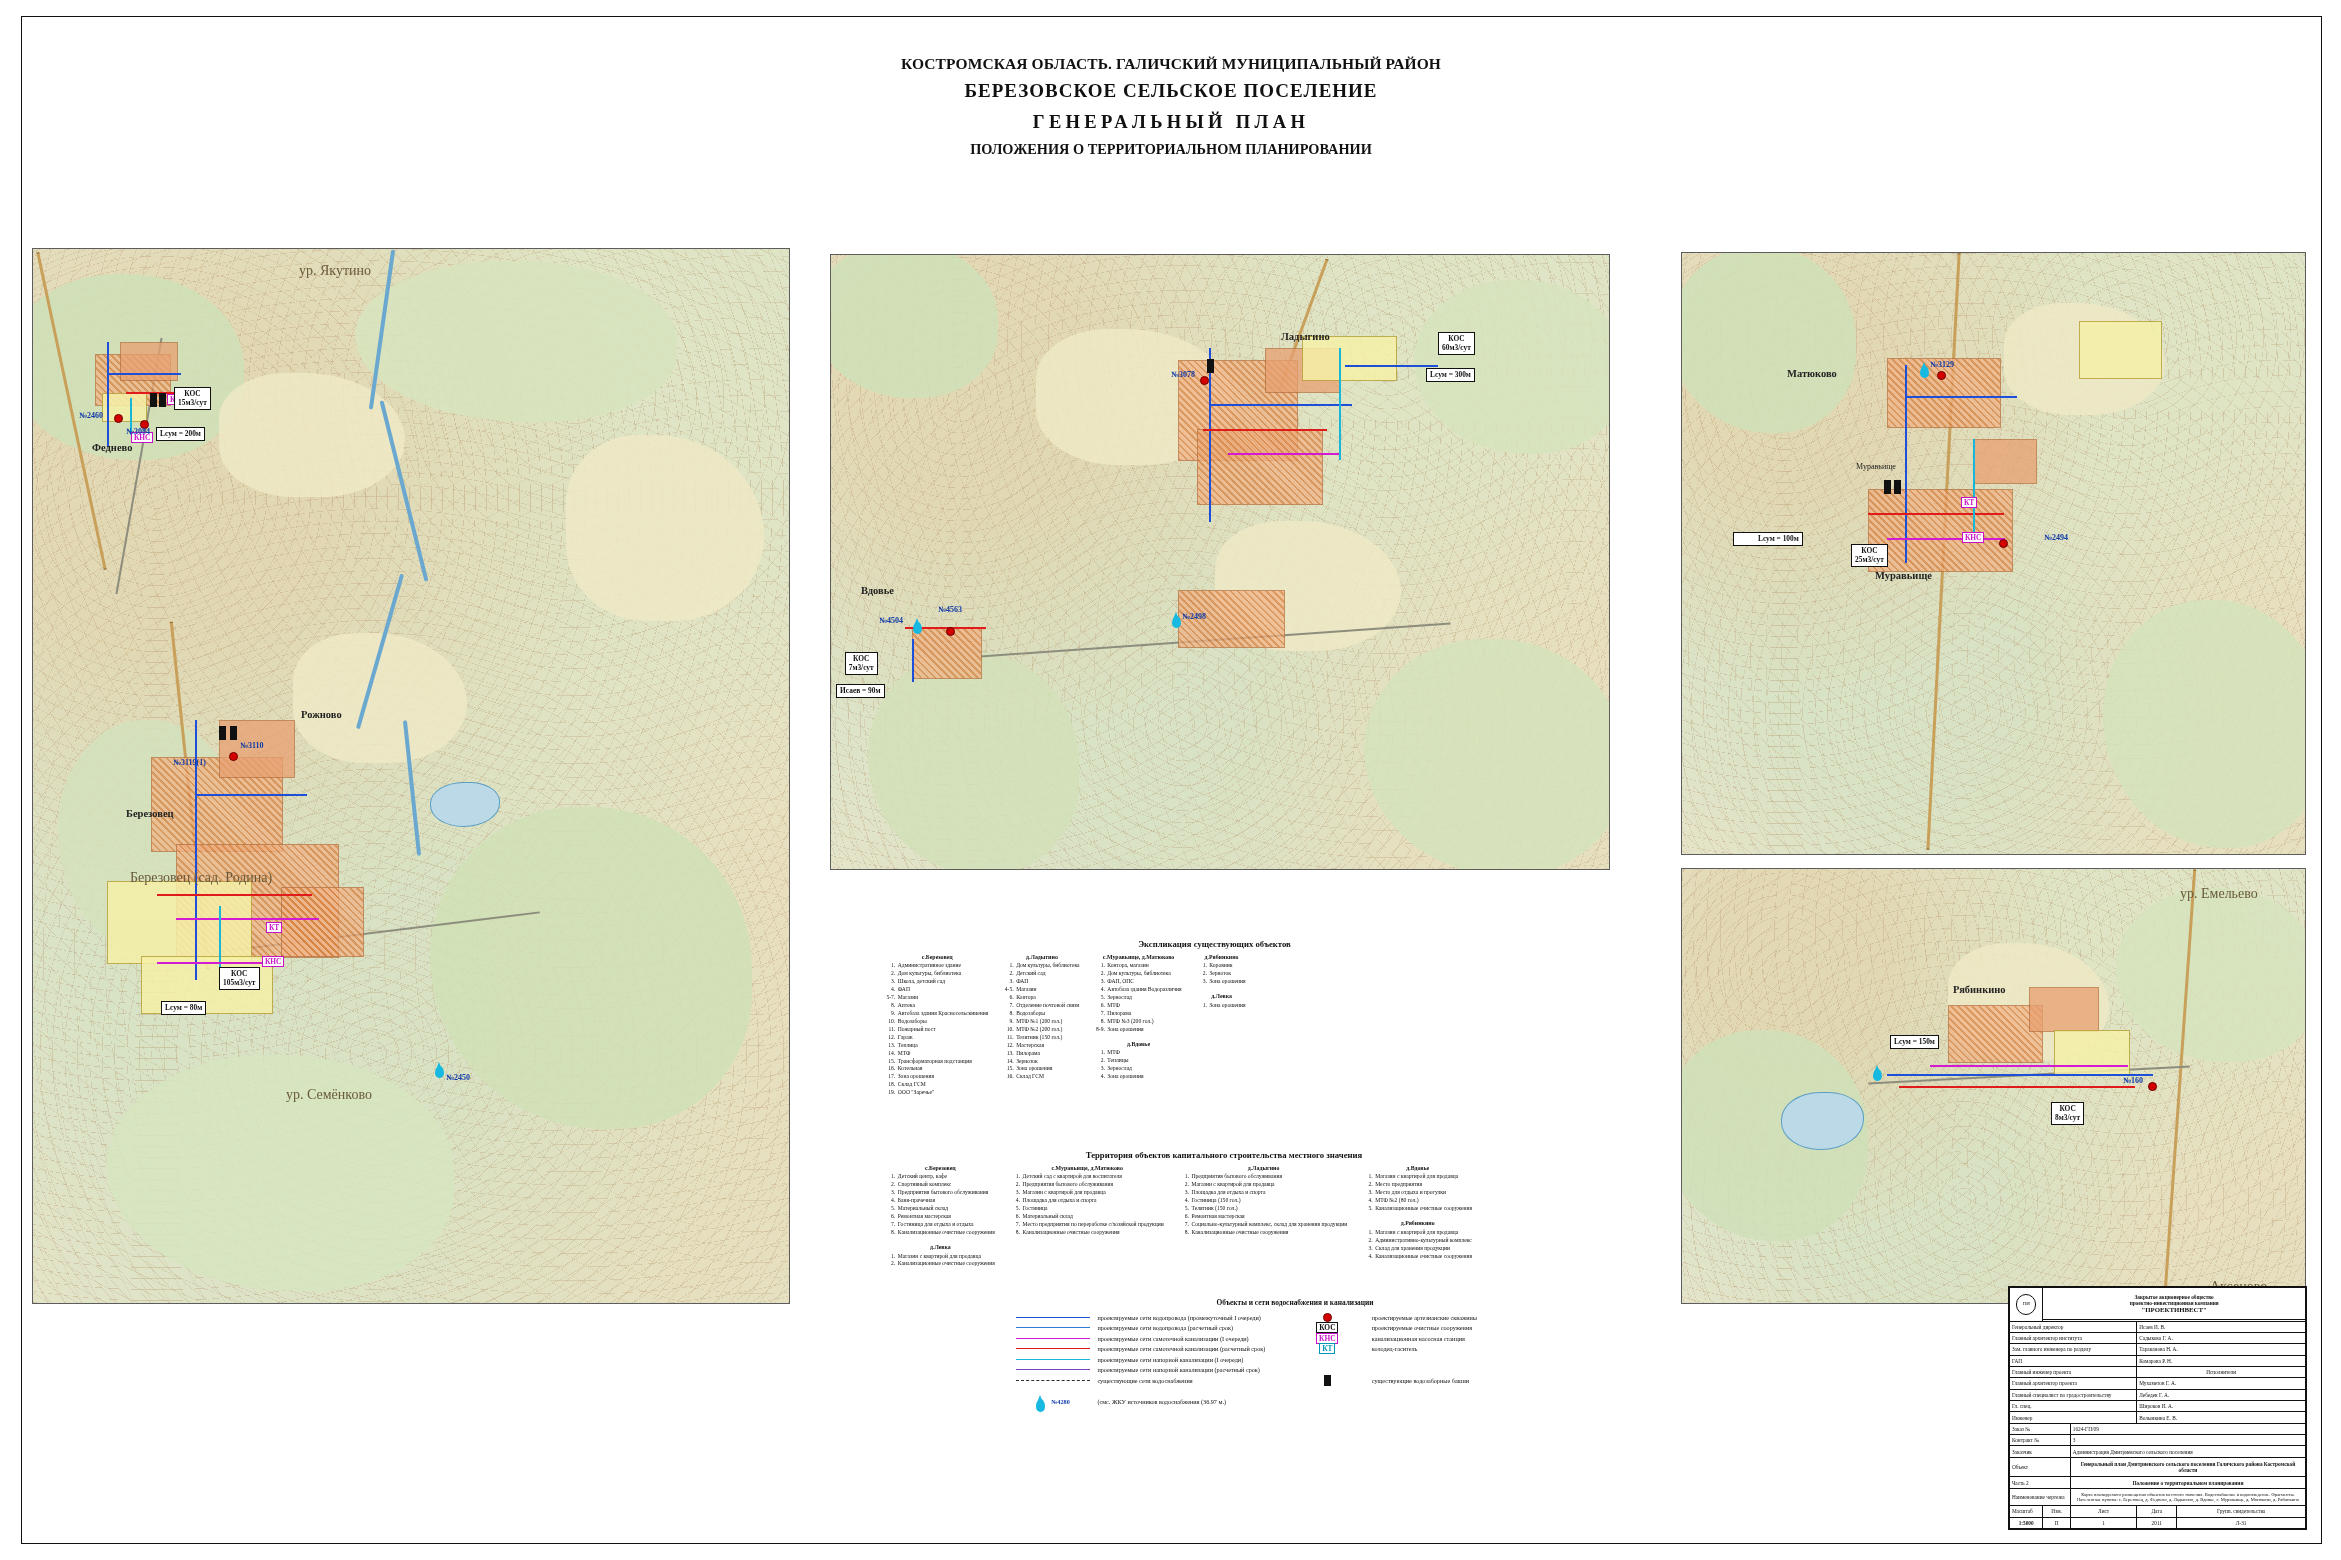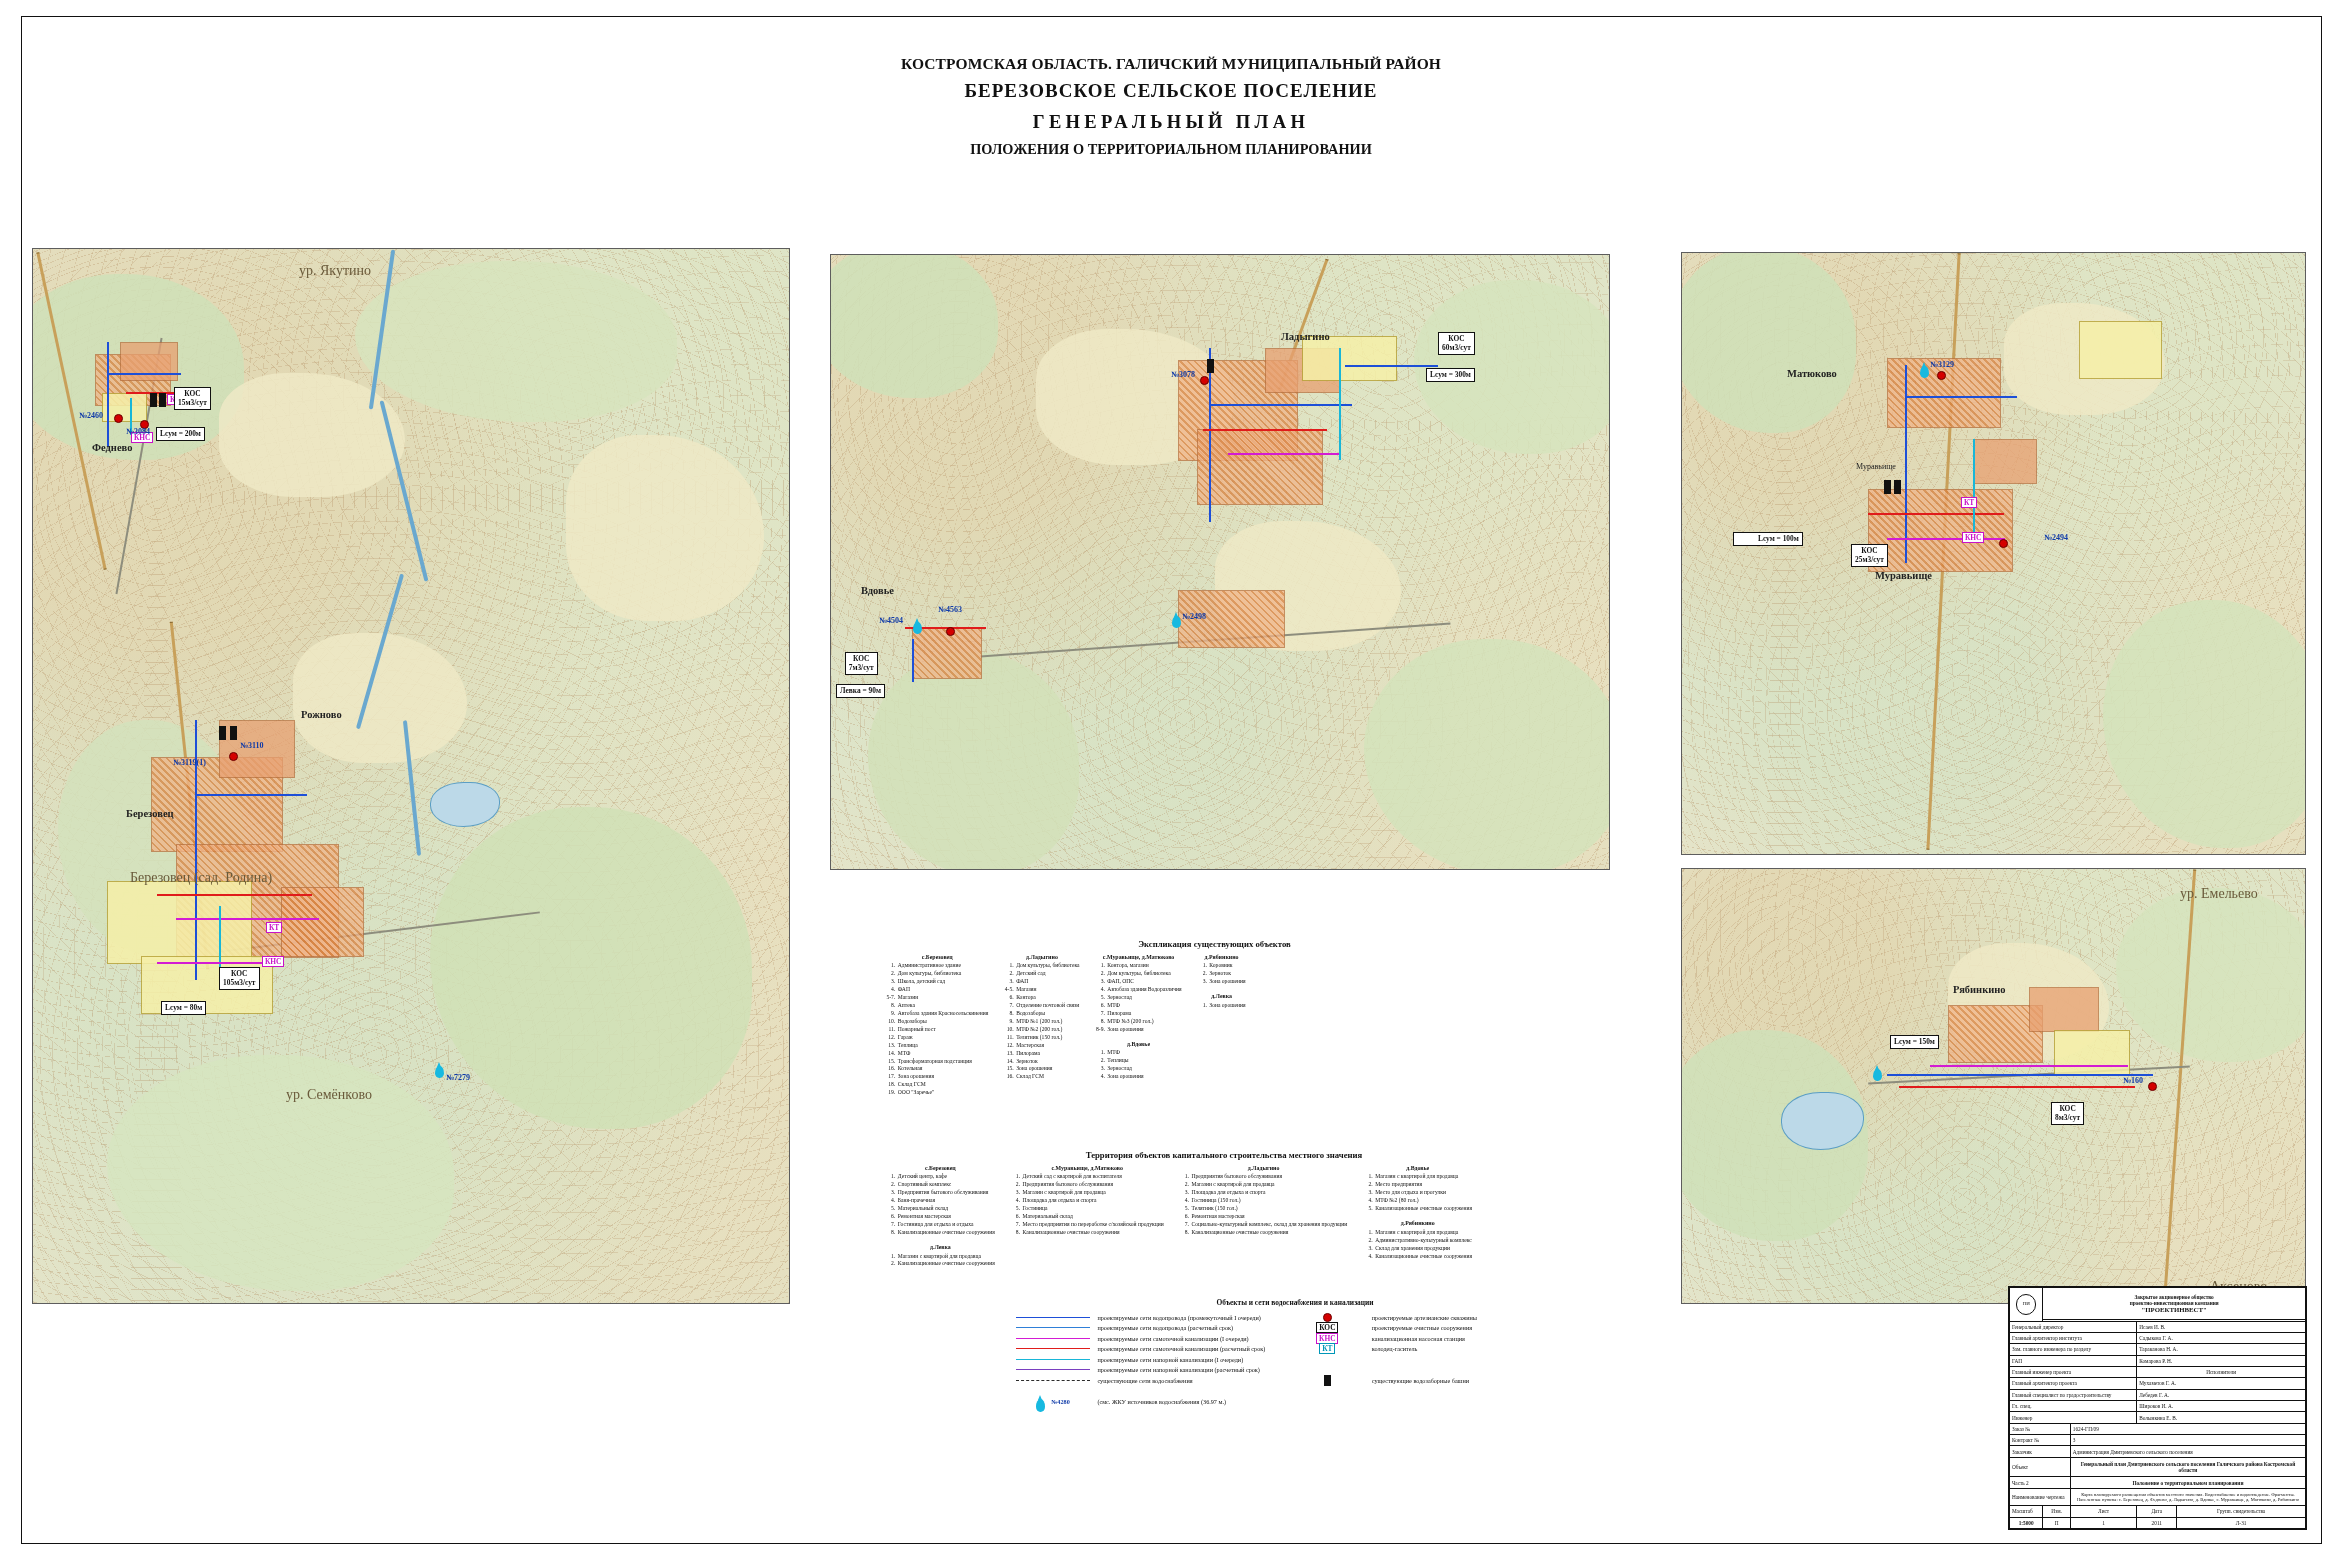--- a/index.html
+++ b/index.html
@@ -173,21 +173,21 @@
       <div class="lbl" style="left:59px;top:193px;">Феднево</div>
       <div class="lbl" style="left:268px;top:460px;">Рожново</div>
       <div class="lbl" style="left:93px;top:559px;">Березовец</div>
       <div class="lbl sm" style="left:266px;top:13.6px;">ур. Якутино</div>
       <div class="lbl sm" style="left:97px;top:621px;">Березовец (сад. Родина)</div>
       <div class="lbl sm" style="left:253px;top:838px;">ур. Семёнково</div>
       <div class="lbl blue" style="left:93px;top:178px;">№3084</div>
       <div class="lbl blue" style="left:46px;top:162px;">№2460</div>
       <div class="lbl blue" style="left:207px;top:492px;">№3110</div>
       <div class="lbl blue" style="left:140px;top:509px;">№3119(1)</div>
-      <div class="lbl blue" style="left:413px;top:824px;">№7279</div>
+      <div class="lbl blue" style="left:413px;top:824px;">№2450</div>
     </div>
   </div>
 
   <div class="panel" style="left:830px;top:254px;width:778px;height:614px;">
     <div class="topo">
       <div class="terrain"></div>
       <div class="contours"></div>
       <div class="forest" style="left:-18.6px;top:-12.4px;width:186px;height:155px;"></div>
       <div class="forest" style="left:583px;top:25px;width:211px;height:174px;background:#d6e4bd;"></div>
       <div class="forest" style="left:37px;top:397px;width:211px;height:223px;background:#d2e1b8;"></div>
@@ -216,21 +216,21 @@
 
       <div class="well" style="left:369px;top:121px;"></div>
       <div class="wellhouse" style="left:376px;top:104px;"></div>
       <div class="drop" style="left:82px;top:367px;"></div>
       <div class="well" style="left:115px;top:372px;"></div>
       <div class="drop" style="left:341px;top:361px;"></div>
 
       <div class="callout" style="left:607px;top:77px;">КОС<br>60м3/сут</div>
       <div class="callout" style="left:595px;top:113px;">Lсум = 300м</div>
       <div class="callout" style="left:13.6px;top:397px;">КОС<br>7м3/сут</div>
-      <div class="callout" style="left:5px;top:429px;">Левка = 90м</div>
+      <div class="callout" style="left:5px;top:429px;">Исаев = 90м</div>
 
       <div class="lbl" style="left:450px;top:76px;">Ладыгино</div>
       <div class="lbl" style="left:30px;top:330px;">Вдовье</div>
       <div class="lbl blue" style="left:340px;top:115px;">№3078</div>
       <div class="lbl blue" style="left:48px;top:361px;">№4504</div>
       <div class="lbl blue" style="left:107px;top:350px;">№4563</div>
       <div class="lbl blue" style="left:351px;top:357px;">№2498</div>
     </div>
   </div>
 

